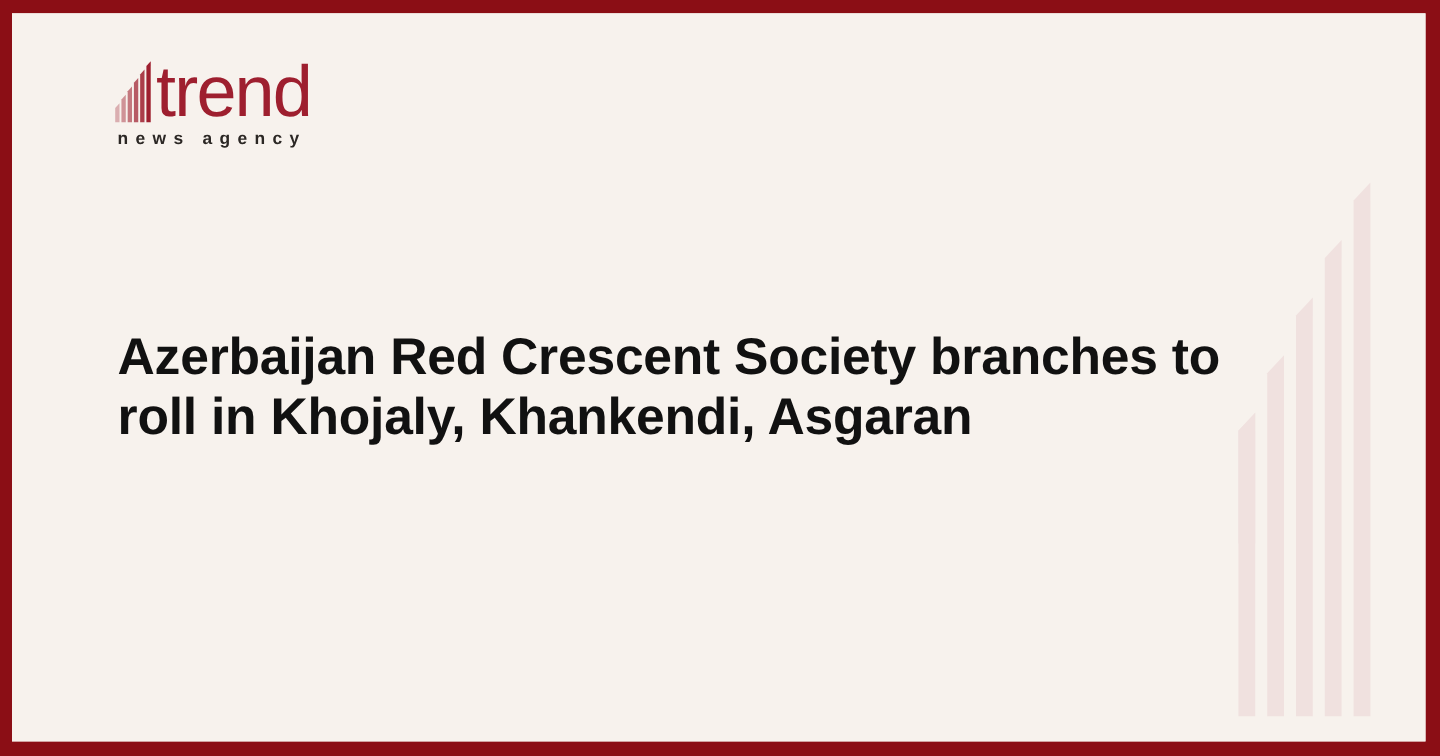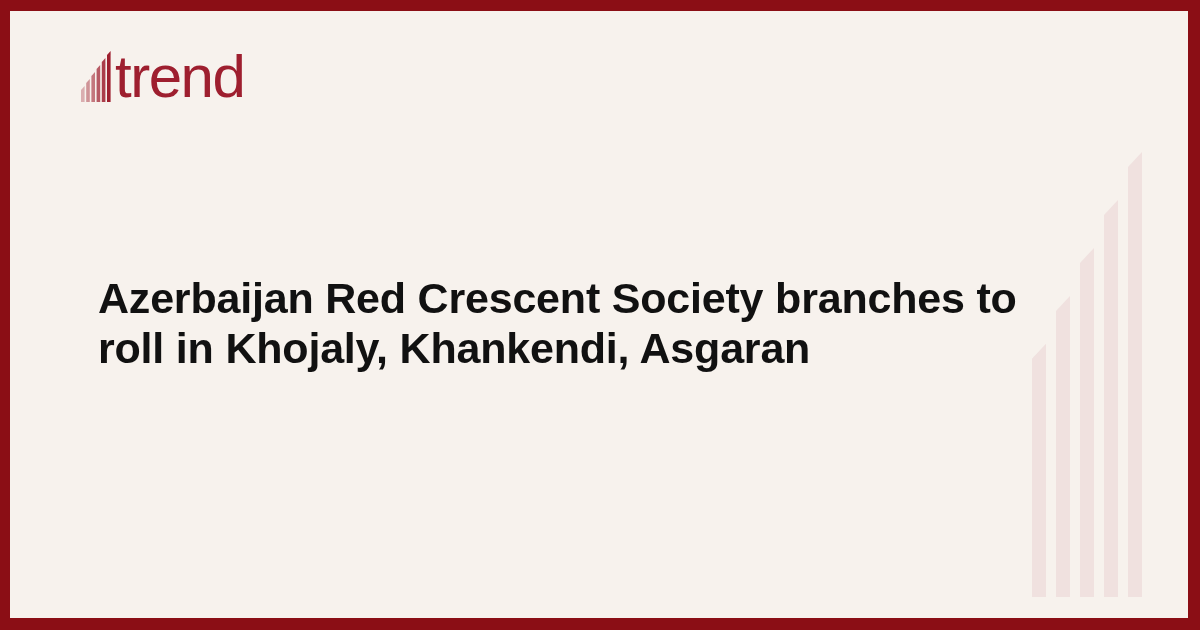--- a/index.html
+++ b/index.html
@@ -38,21 +38,21 @@
     top: 0px;
     width: 170px;
     height: 586px;
     pointer-events: none;
   }
   .deco-bars svg { display: block; width: 100%; height: 100%; }
 
   
   .logo {
     position: absolute;
-    left: 70px;
+    left: 85px;
     top: 33px;
     width: 260px;
   }
   .logo-row {
     display: flex;
     align-items: flex-end;
     height: 62px;
   }
   .logo-mark {
     width: 34px;
@@ -123,18 +123,19 @@
               <polygon points="6.2,33 9.8,29 9.8,52 6.2,52" opacity="0.45"></polygon>
               <polygon points="11.4,26 15,22 15,52 11.4,52" opacity="0.58"></polygon>
               <polygon points="16.6,19 20.2,15 20.2,52 16.6,52" opacity="0.72"></polygon>
               <polygon points="21.8,12 25.4,8 25.4,52 21.8,52" opacity="0.86"></polygon>
               <polygon points="27,5 30.6,1 30.6,52 27,52" opacity="1"></polygon>
             </g>
           </svg>
         </span>
         <span class="logo-word">trend</span>
       </div>
+      <div class="logo-sub">news agency</div>
     </div>
 
     <div class="headline">Azerbaijan Red Crescent Society branches to roll in Khojaly, Khankendi, Asgaran</div>
 
   </div>
 </div>
 
 </body></html>

